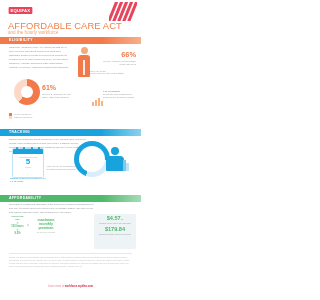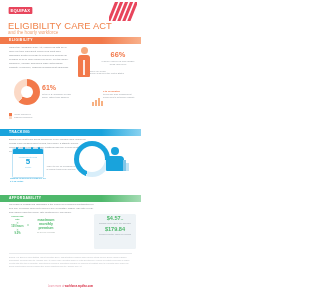--- a/index.html
+++ b/index.html
@@ -34,21 +34,21 @@
   .txt-o{left:9px;top:9px;width:62px;}
 
   .donut-61{position:absolute;left:14px;top:42px;width:26px;height:26px;border-radius:50%;
      background:conic-gradient(#f2794a 0 61%, #fbd9c6 61% 100%);}
   .donut-61::after{content:"";position:absolute;left:7px;top:7px;width:12px;height:12px;
      border-radius:50%;background:#fff;}
   .stat61{position:absolute;left:42px;top:47px;}
   .stat61 .num{font-size:7px;color:#f2794a;font-weight:bold;line-height:1;}
   .stat61 .cap{font-size:2.3px;color:#9aa0a6;line-height:1.55;margin-top:1.5px;width:30px;}
 
-  .stat66{position:absolute;left:100px;top:14px;text-align:center;width:36px;}
+  .stat66{position:absolute;left:100px;top:14px;text-align:right;width:36px;}
   .stat66 .num{font-size:7.4px;color:#f2794a;font-weight:bold;line-height:1;}
   .stat66 .cap{font-size:2.2px;color:#9aa0a6;line-height:1.5;margin-top:1.5px;}
 
   .person-ico{position:absolute;left:76px;top:10px;width:16px;height:30px;}
   .person-ico .head{position:absolute;left:4.5px;top:0;width:7px;height:7px;border-radius:50%;
       background:#f7a97c;}
   .person-ico .body{position:absolute;left:2px;top:8px;width:12px;height:22px;border-radius:3px 3px 1px 1px;
       background:#f2794a;}
   .person-ico .slit{position:absolute;left:7.4px;top:13px;width:1.2px;height:15px;background:#fff;opacity:.85;}
 
@@ -131,21 +131,21 @@
       <span class="logo-box">EQUIFAX</span>
     </div>
     <div class="stripes">
       <i style="left:2px"></i>
         <i style="left:7px"></i>
         <i style="left:12px"></i>
       <i style="left:17px"></i>
         <i style="left:22px"></i>
     </div>
   </div>
-  <div class="title">ELIGIBILITY CARE ACT</div>
+  <div class="title">AFFORDABLE CARE ACT</div>
   <div class="subtitle">and the hourly workforce</div>
 
   <div class="bar orange" style="top:37px">
     <span class="lbl">ELIGIBILITY</span>
   </div>
 
   <div class="sec-orange">
     <div class="bodytext txt-o">Under the Affordable Care Act, employers with 50 or more full-time equivalent employees must offer affordable health coverage to employees working an average of 30 or more hours per week. For the hourly workforce, variable schedules make determining eligibility a complex, ongoing measurement challenge.</div>
 
     <div class="donut-61"></div>

